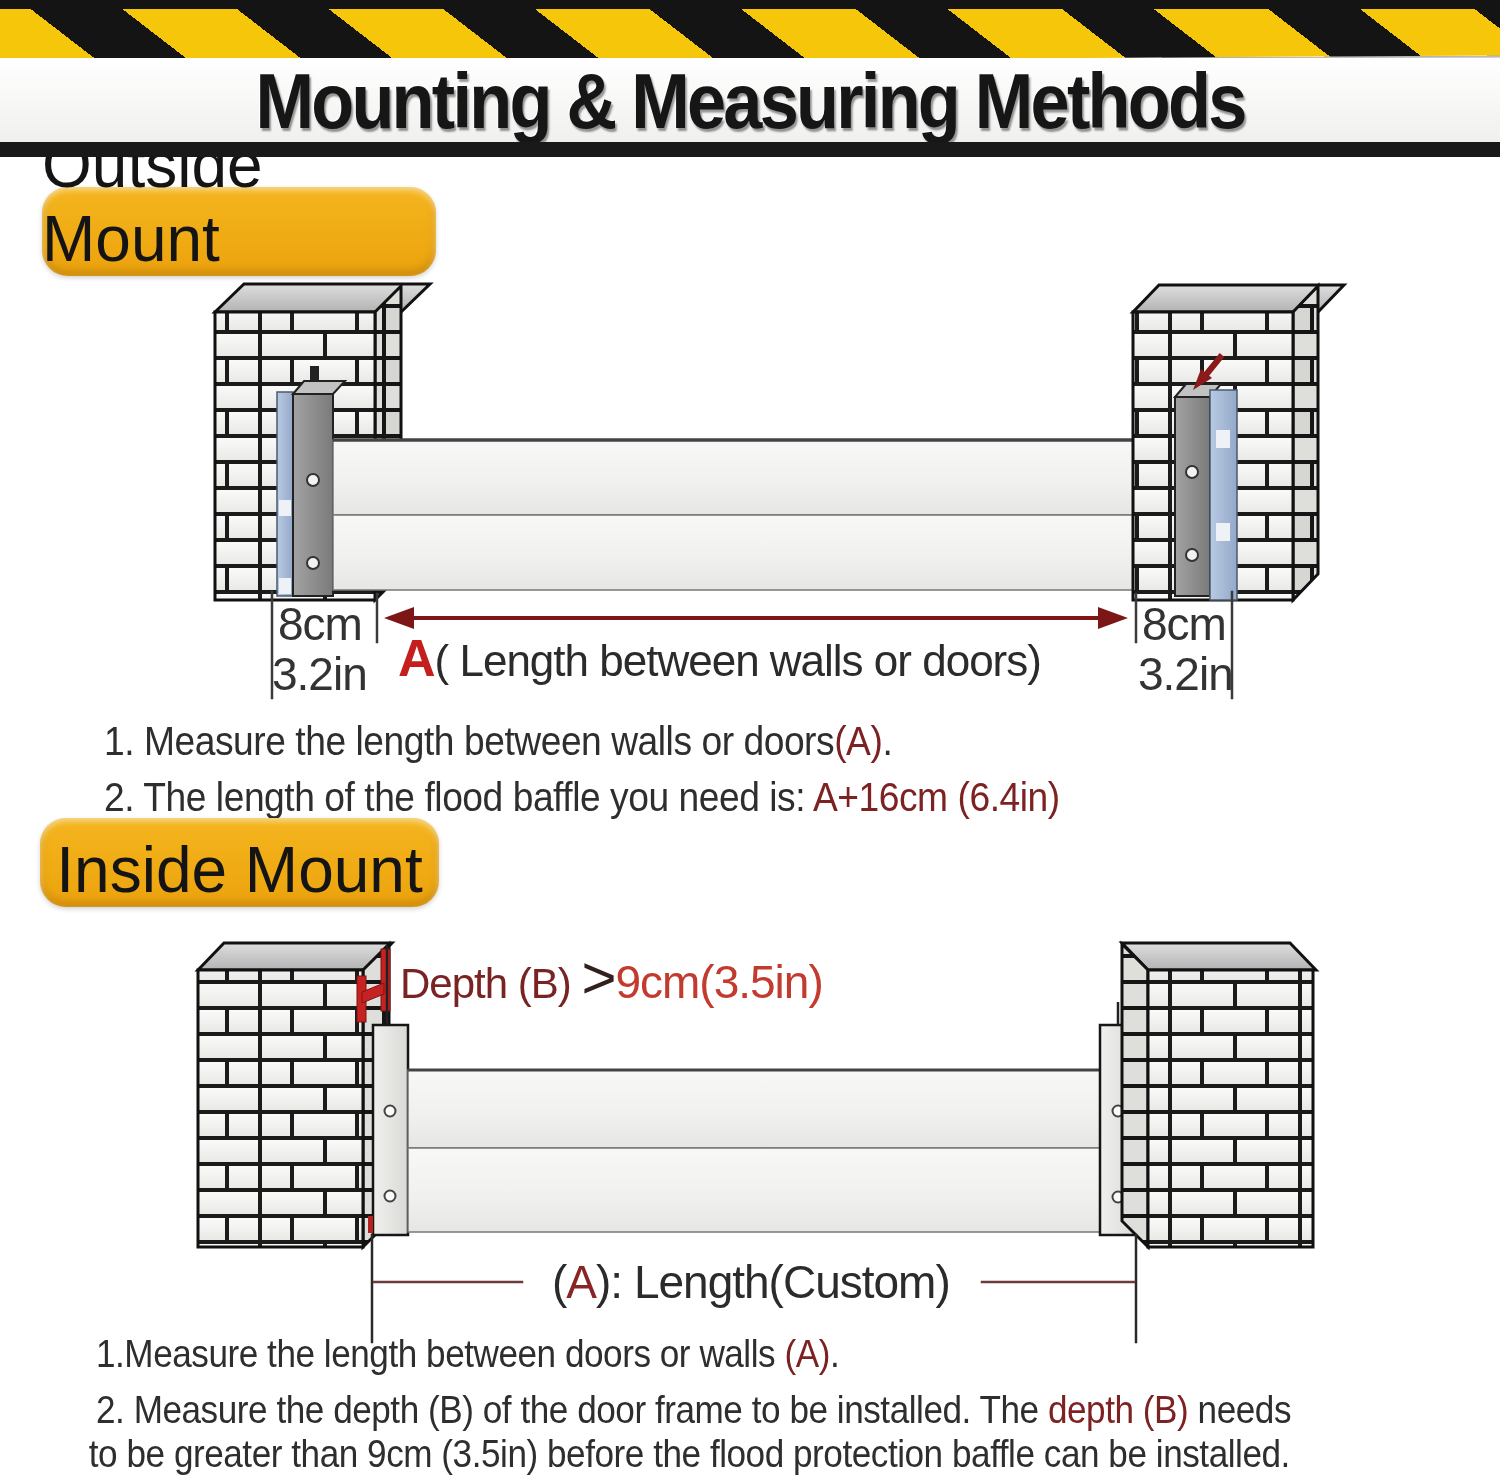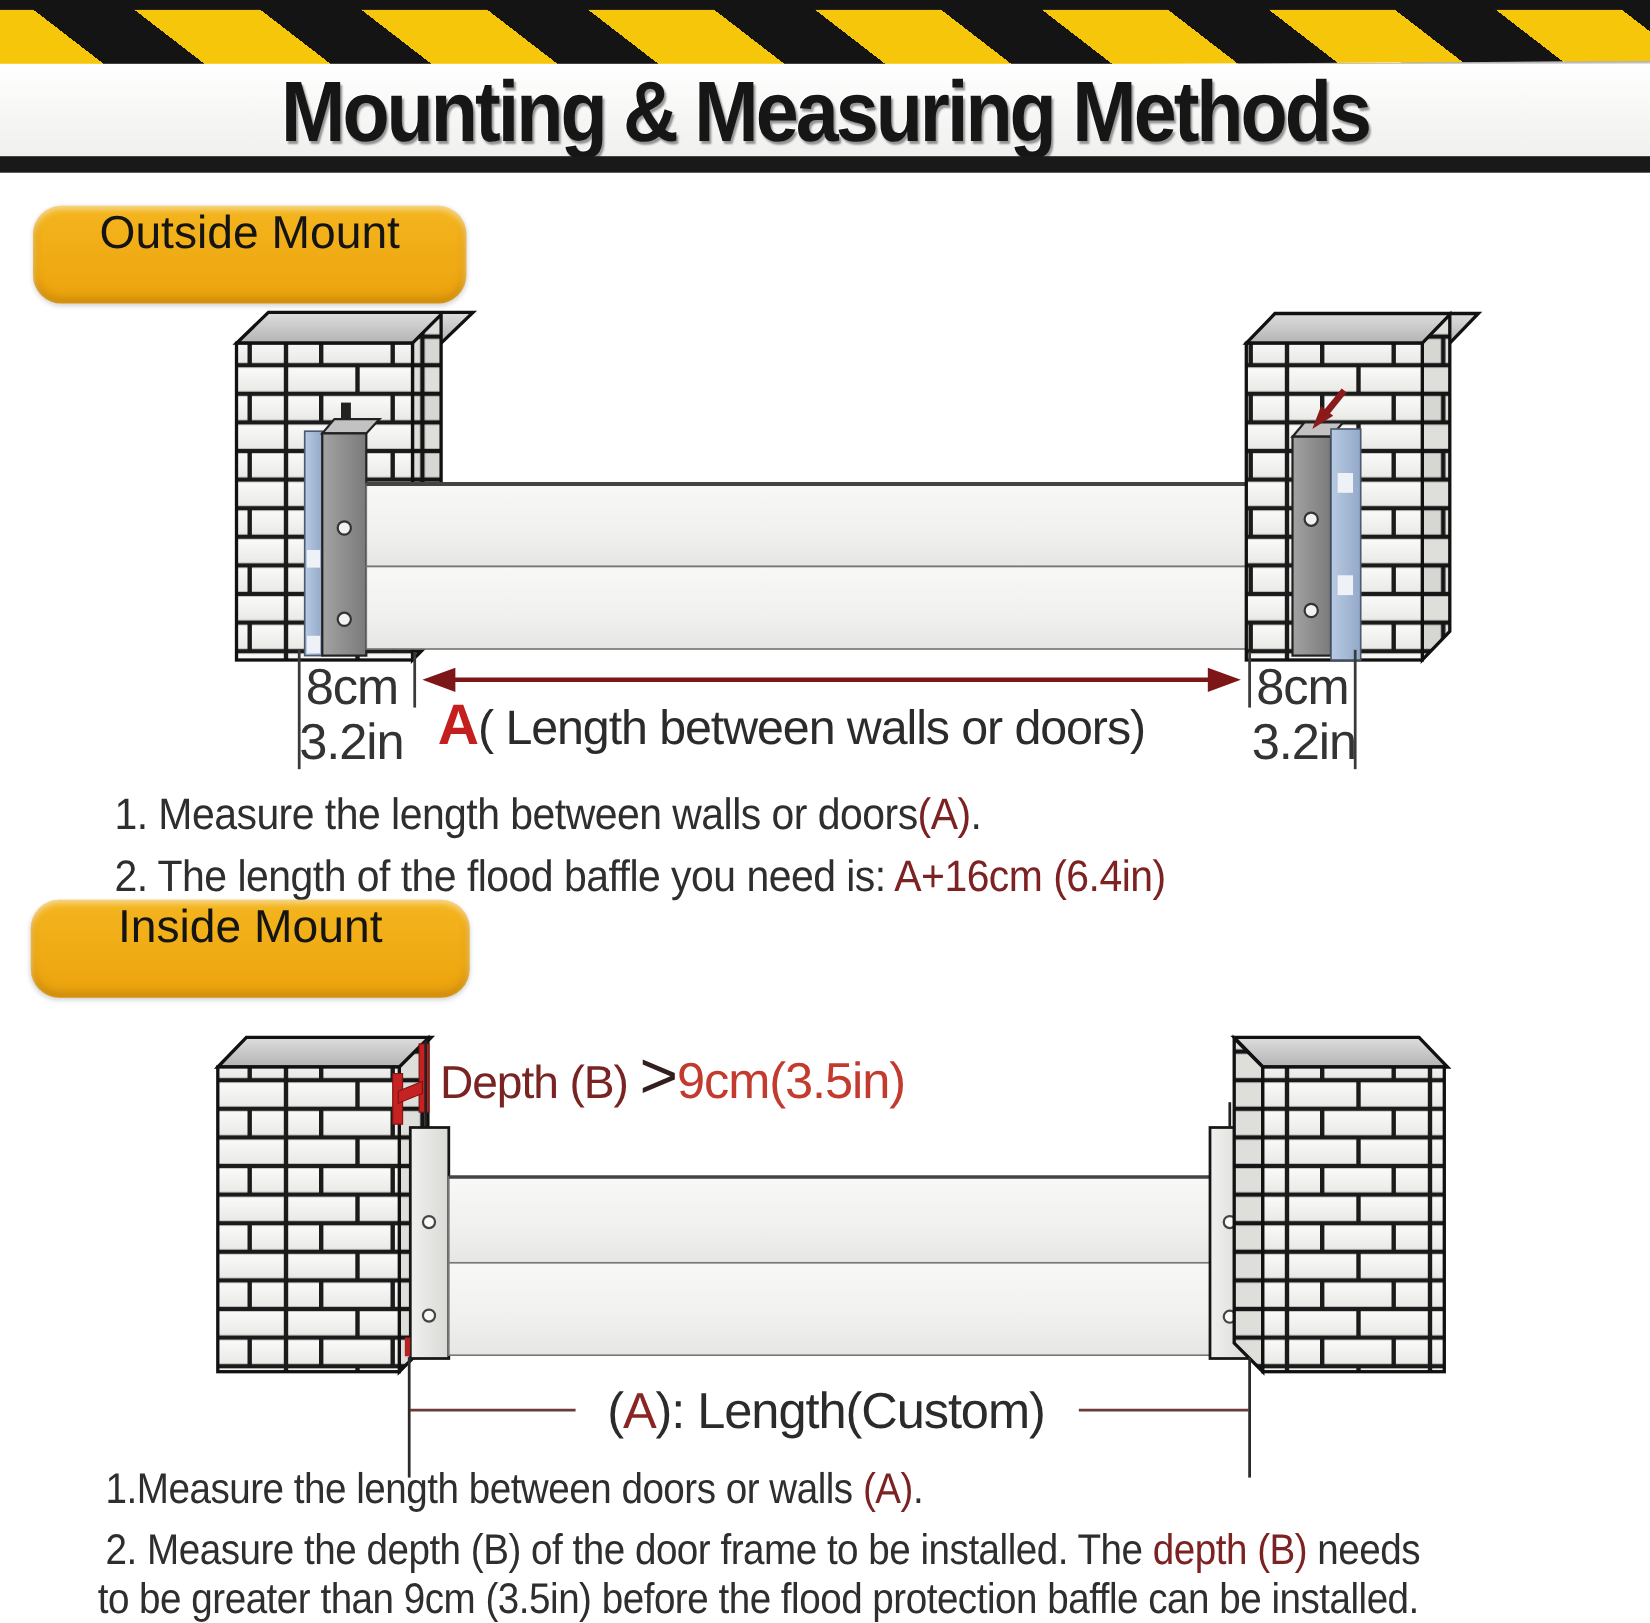--- a/index.html
+++ b/index.html
@@ -13,24 +13,24 @@
   .tape-topbar{position:absolute;top:0;left:0;width:100%;height:9px;background:#141414;z-index:2;}
   .title-band{position:absolute;top:58px;left:0;width:100%;height:84px;
         background:linear-gradient(#ffffff,#f0f0ee);z-index:3;}
   .title-band h1{margin:0;width:100%;text-align:center;line-height:86px;
         font-size:78px;font-weight:bold;letter-spacing:-3px;color:#161616;
         transform:scaleX(.9);transform-origin:center top;
         text-shadow:2px 3px 2px rgba(0,0,0,.4),-1px -1px 0 rgba(255,255,255,.9);}
   .band-bar{position:absolute;top:142px;left:0;width:100%;height:15px;background:#191919;z-index:3;}
 
   
-  .mount-label{position:absolute;display:flex;align-items:flex-start;justify-content:center;
+  .mount-label{position:absolute;display:flex;align-items:flex-end;justify-content:center;
         background:linear-gradient(#f4b51e,#eca30d);border-radius:26px;
         box-shadow:inset 0 3px 6px rgba(255,255,255,.55), inset 0 -5px 9px rgba(140,85,0,.35), 0 2px 5px rgba(0,0,0,.18);
-        color:#141414;font-size:42px;letter-spacing:0;}
+        color:#141414;font-size:64px;letter-spacing:0;margin-left:12px;}
   .label-outside{left:30px;top:187px;width:394px;height:89px;}
   .label-inside{left:28px;top:818px;width:399px;height:89px;}
 
   
   .dsvg{position:absolute;left:0;display:block;}
   .dsvg text{font-family:"Liberation Sans",sans-serif;}
   #svg-outside{top:280px;}
   #svg-inside{top:930px;}
 
   

